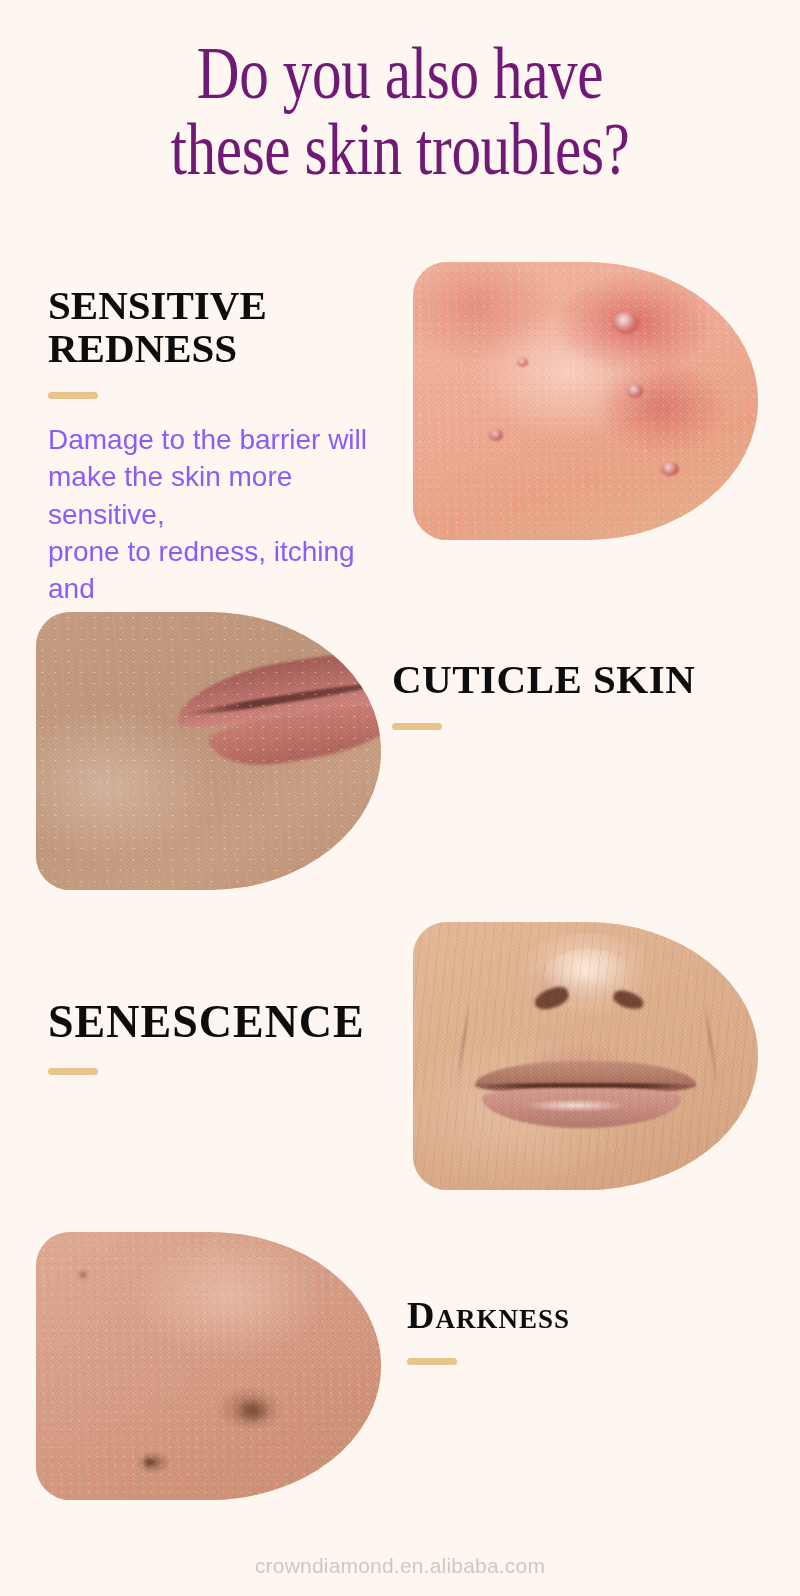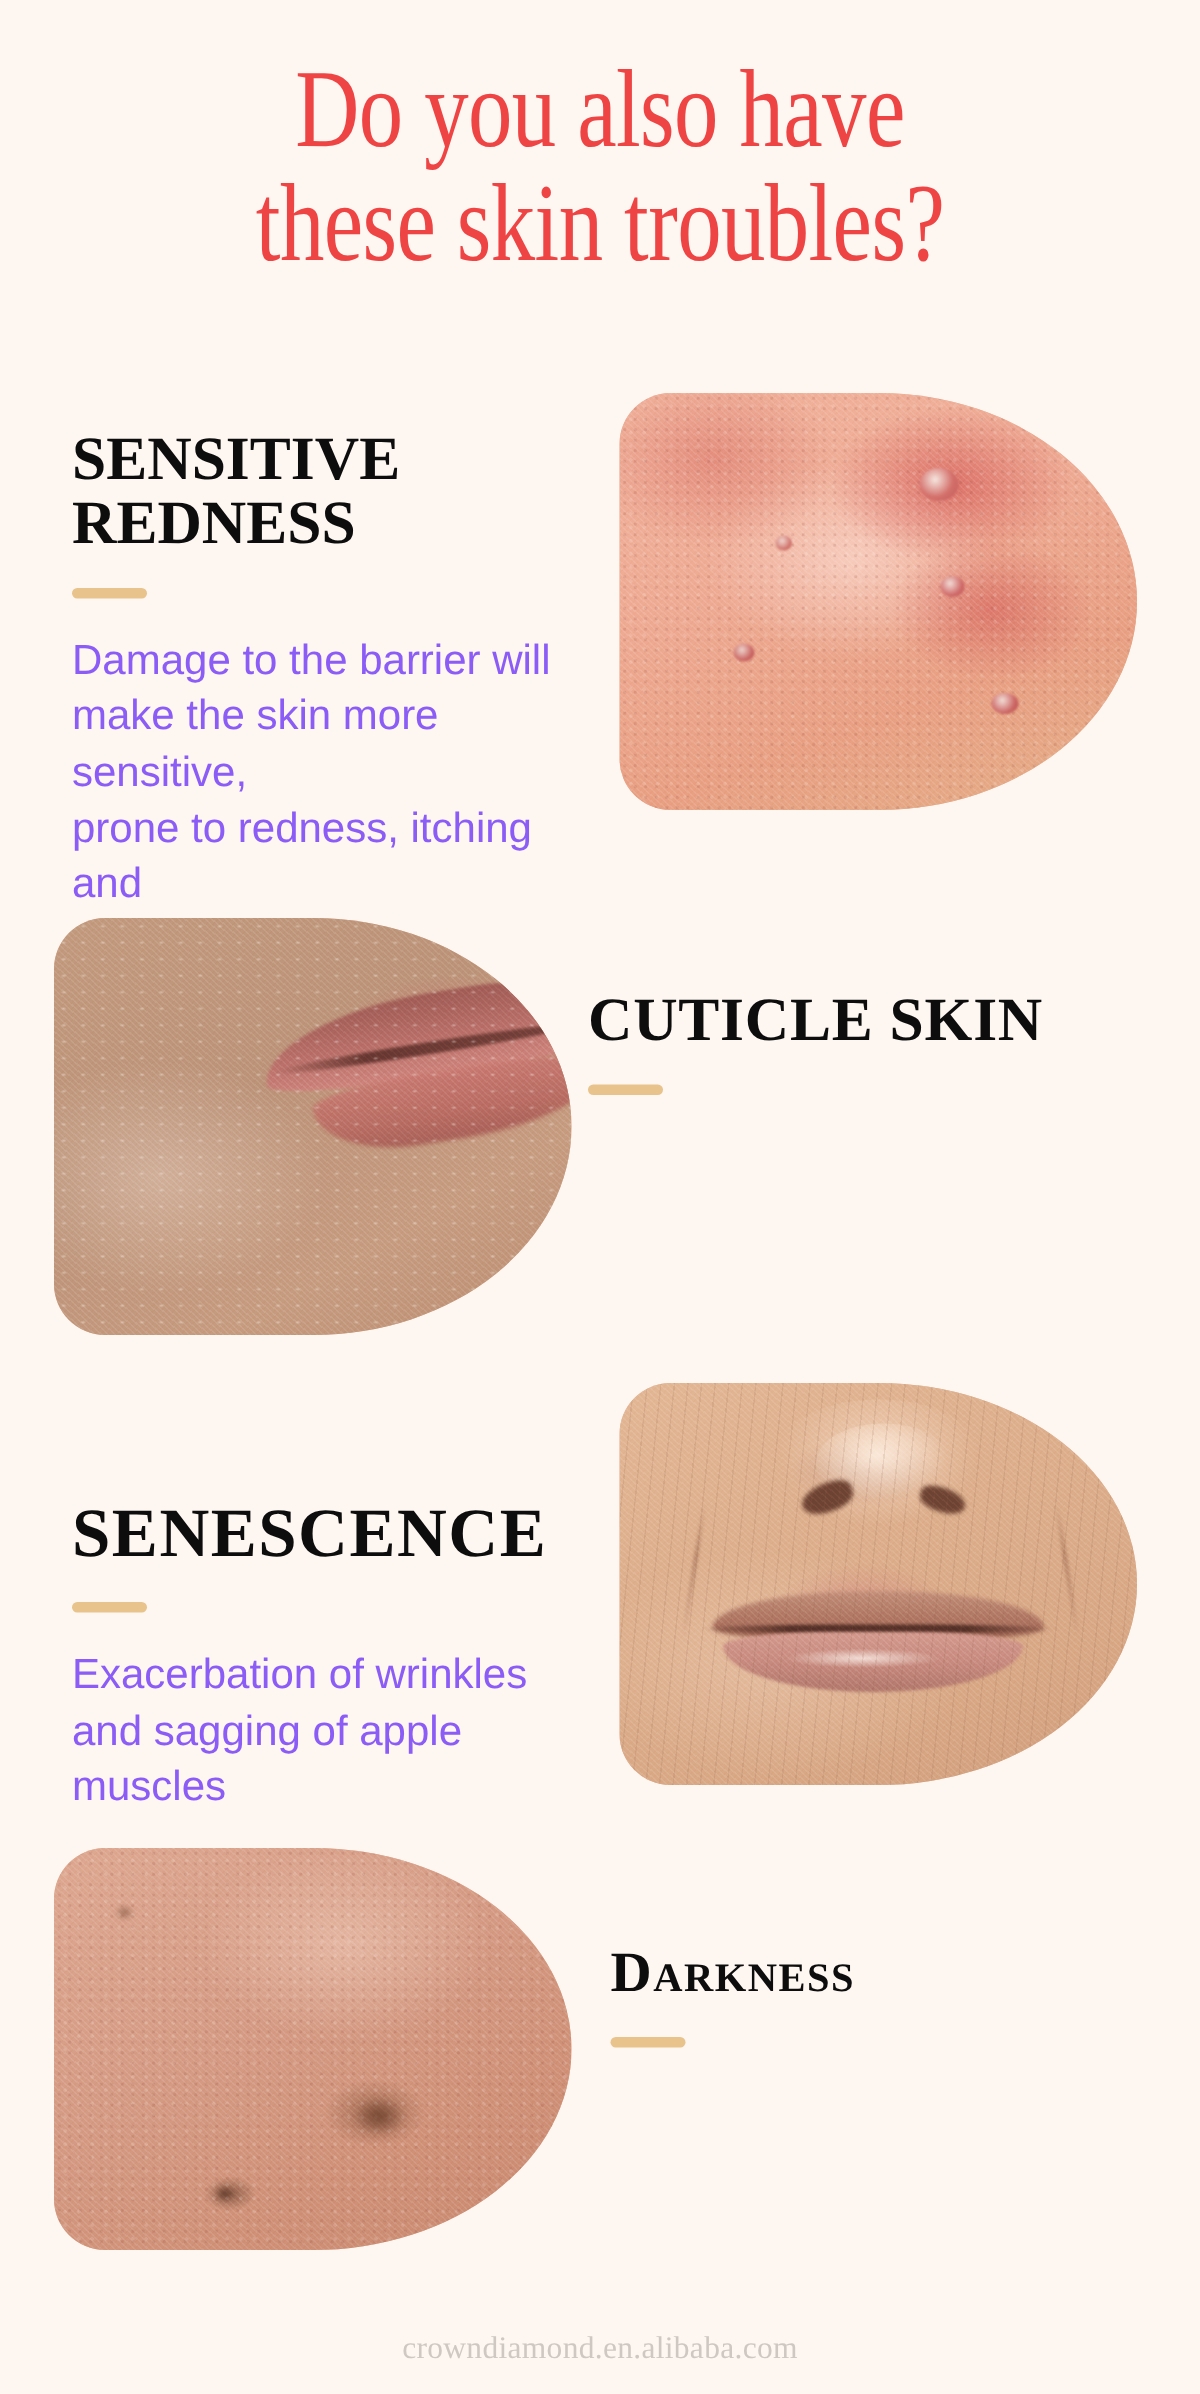--- a/index.html
+++ b/index.html
@@ -21,21 +21,21 @@
   }
 
   
   .headline {
     position: absolute;
     top: 38px;
     left: 0;
     width: 800px;
     text-align: center;
     font-family: "Liberation Serif", "DejaVu Serif", serif;
-    color: #ef4444;
+    color: #701a75;
     line-height: 0.95;
   }
   .headline-line {
     display: block;
     font-size: 74px;
     font-weight: 400;
     letter-spacing: -0.5px;
     transform: scaleX(0.80);
     transform-origin: center center;
     white-space: nowrap;
@@ -255,21 +255,21 @@
     filter: blur(1.6px);
   }
 
   
   .watermark {
     position: absolute;
     bottom: 18px;
     left: 0;
     width: 800px;
     text-align: center;
-    font-family: Liberation Serif, serif;
+    font-family: Liberation Sans, sans-serif;
     font-size: 21px;
     color: #cfc8c2;
     letter-spacing: 0.2px;
     margin-top: 28px;
   }
 </style>
 </head>
 <body>
 
 <div class="page">
@@ -313,22 +313,20 @@
     <div class="txtblock" style="left:392px; top:658px; width:340px;">
       <div class="sec-title t2">CUTICLE SKIN</div>
       <div class="accent-bar"></div>
     </div>
   </div>
 
   <div class="section">
     <div class="txtblock" style="left:48px; top:998px; width:370px;">
       <div class="sec-title t3">SENESCENCE</div>
       <div class="accent-bar"></div>
-      <div class="sec-body">Exacerbation of wrinkles
-and sagging of apple muscles</div>
     </div>
     <div class="photo" style="left:413px; top:922px; width:345px; height:268px;">
       <div class="layer skin-senescence"></div>
       <div class="feature nose-shadow"></div>
       <div class="feature nose-tip"></div>
       <div class="feature nostril-l"></div>
       <div class="feature nostril-r"></div>
       <div class="feature naso-l"></div>
       <div class="feature naso-r"></div>
       <div class="feature mouth-upper"></div>

